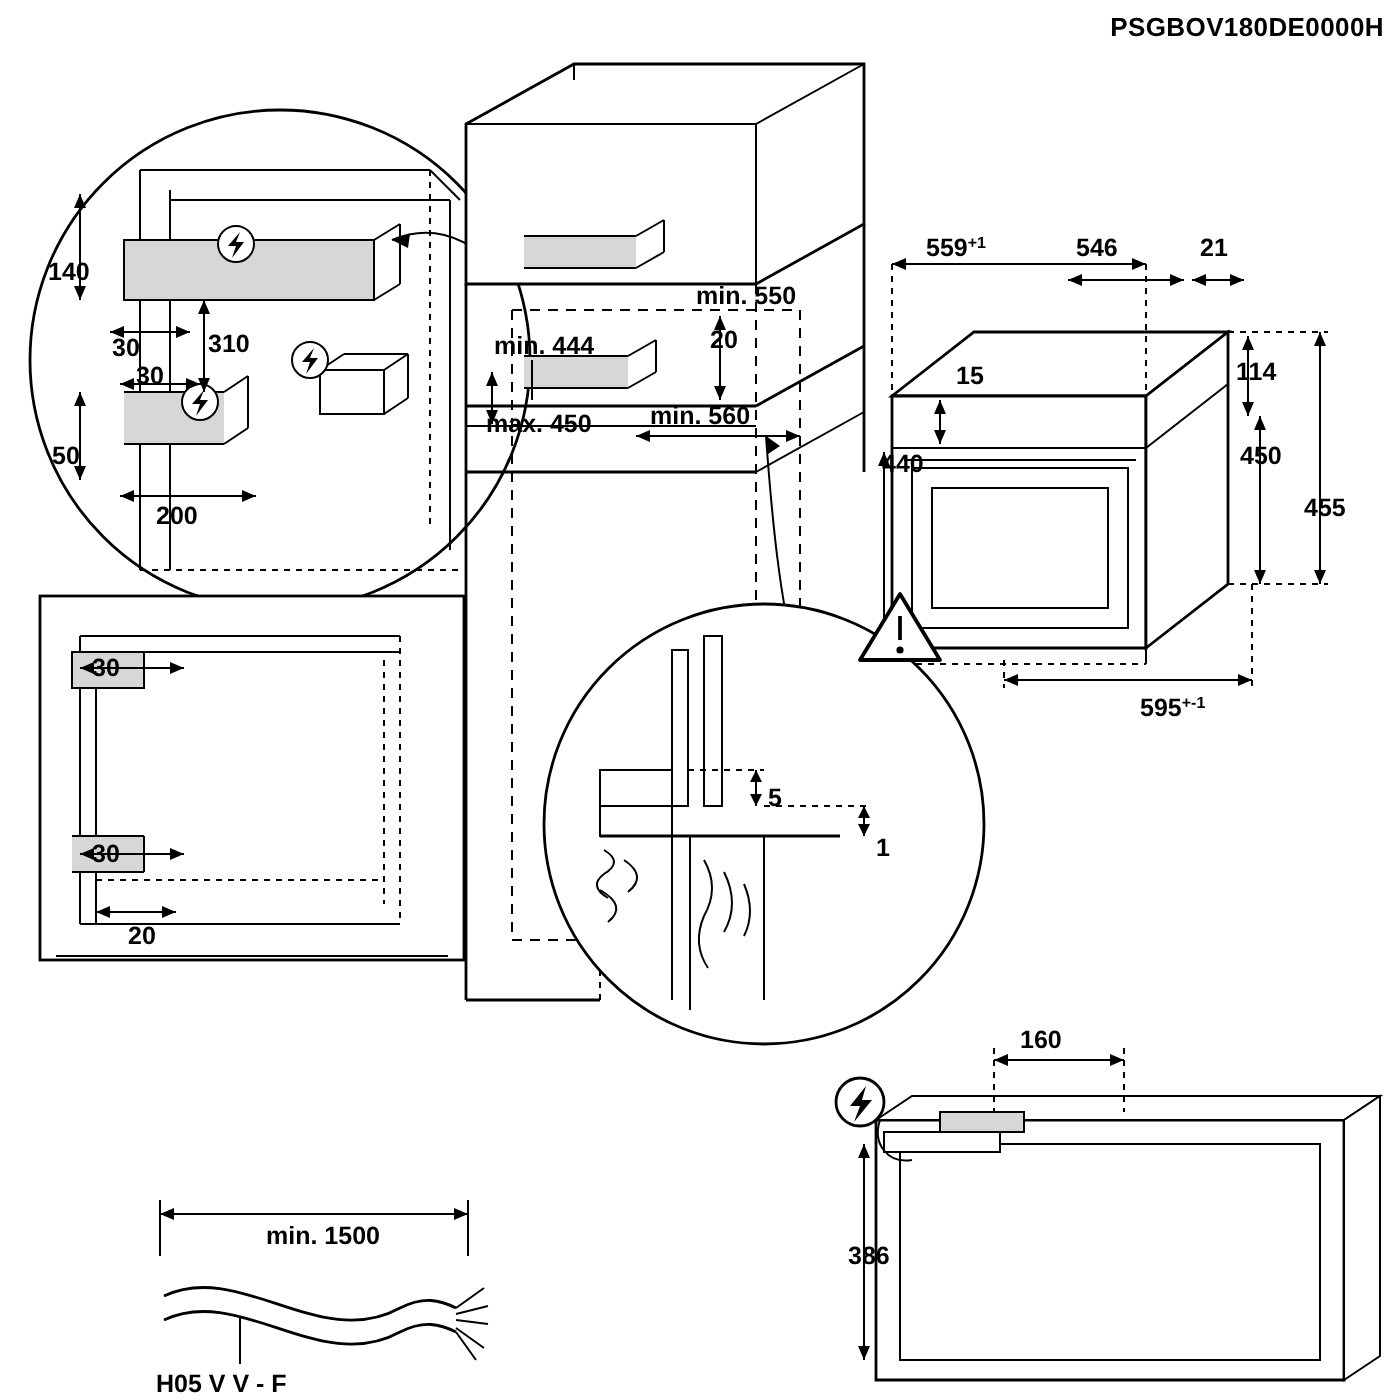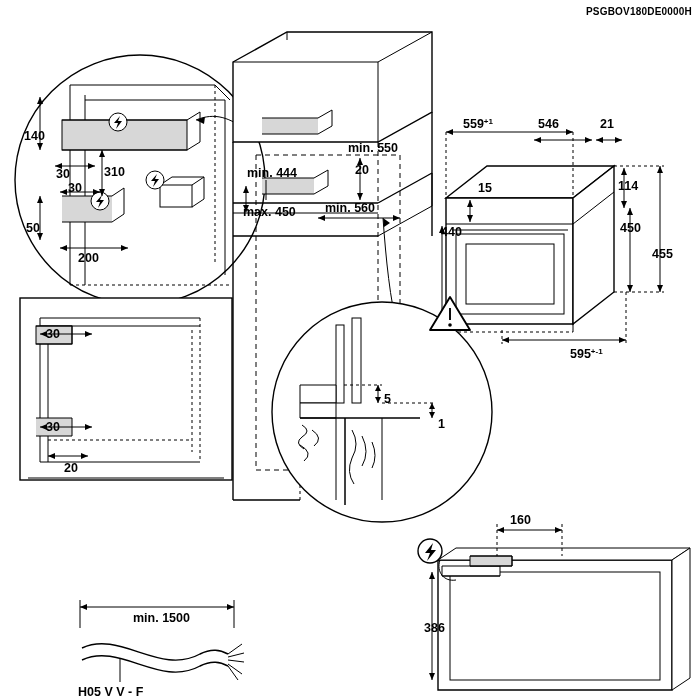--- a/index.html
+++ b/index.html
@@ -1,21 +1,21 @@
 <!DOCTYPE html>
 <html><head>
 <meta charset="utf-8">
 <style>
   html,body{margin:0;padding:0;background:#ffffff;}
   body{width:700px;height:700px;font-family:"Liberation Sans",sans-serif;color:#000;}
   #stage{position:relative;width:700px;height:700px;overflow:hidden;}
   .doc-code{
     position:absolute;
     right:8px; top:6px;
-    font-size:10px;
+    font-size:13px;
     font-weight:700;
     letter-spacing:0.2px;
     font-family:"Liberation Sans",sans-serif;
   }
   svg{position:absolute;left:0;top:0;}
   text{font-family:"Liberation Sans",sans-serif;font-size:12px;fill:#000;}
   .lbl-b{font-size:12.5px;font-weight:700;}
   .sup{font-size:8px;}
   .ln{stroke:#000;fill:none;}
   .thin{stroke-width:1;}

